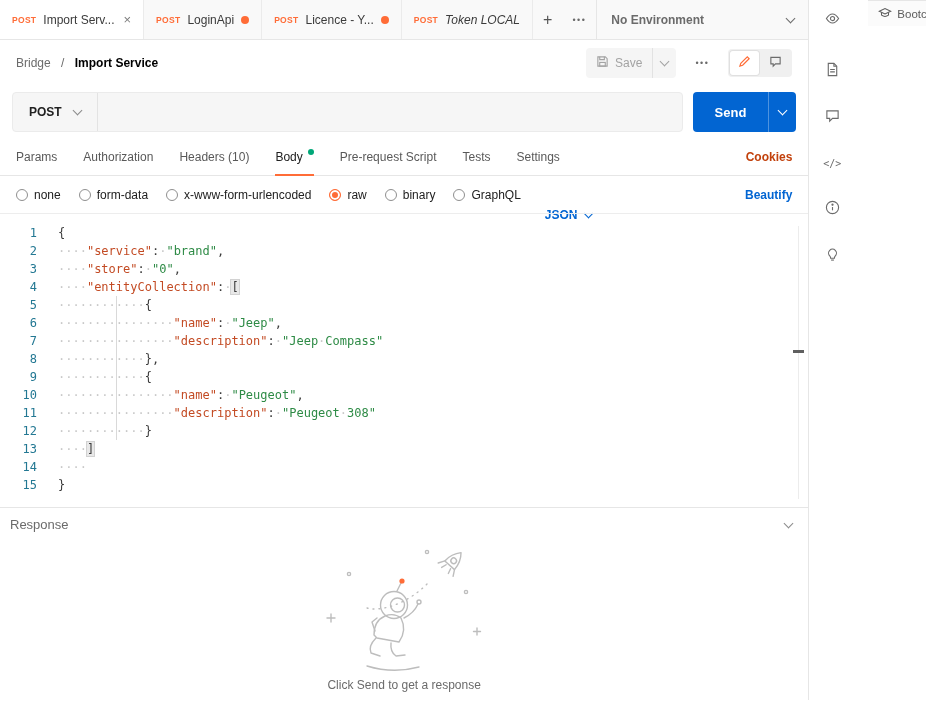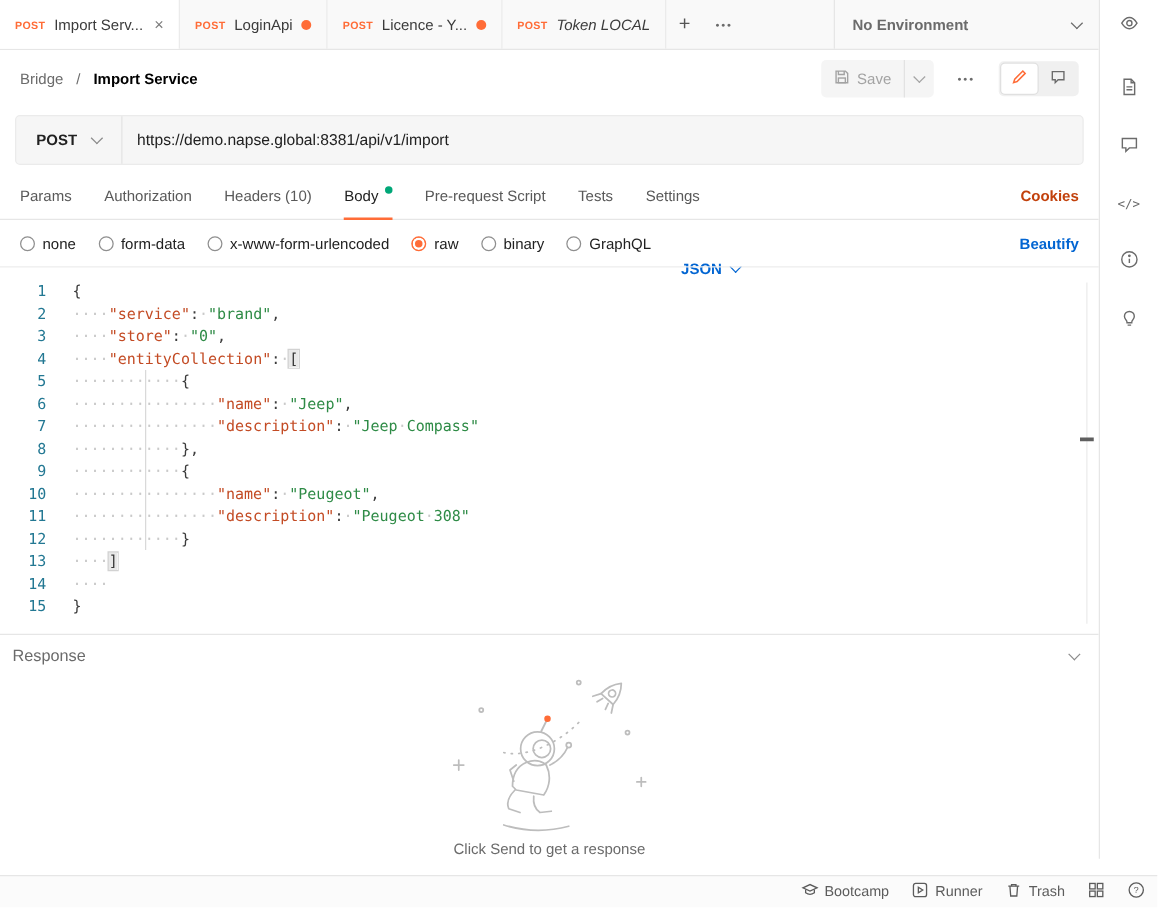--- a/index.html
+++ b/index.html
@@ -1,18 +1,18 @@
 <!DOCTYPE html>
 <html><head>
 <meta charset="utf-8">
 <style>
   * { margin:0; padding:0; box-sizing:border-box; }
   html,body { width:926px; height:726px; overflow:hidden; background:#fff;
     font-family:"Liberation Sans", sans-serif; font-size:12px; color:#212121; }
-  .screen { width:926px; height:726px; display:flex; flex-direction:column;gap:13px; }
+  .screen { width:926px; height:726px; display:flex; flex-direction:row;gap:13px; }
   .app-row { display:flex; height:700px; }
   .main { flex:1; min-width:0; display:flex; flex-direction:column; background:#fff; }
 
   
   .tabbar { height:40px; display:flex; align-items:stretch; background:#f9f9f9; border-bottom:1px solid #e6e6e6; }
   .tab-strip { display:flex; align-items:stretch; }
   .tab { display:flex; align-items:center; gap:7px; padding:0 12px; border-right:1px solid #ebebeb; color:#3b3b3b; cursor:pointer; }
   .tab.active { background:#fff; }
   .tab-method { color:#ff6c37; font-size:8.5px; font-weight:700; letter-spacing:.3px; }
   .tab-label { white-space:nowrap; font-size:12px; }
@@ -174,21 +174,26 @@
           </div>
         </div>
       </div>
 
       <div class="url-row">
         <div class="url-field">
           <div class="method-select">
             <span>POST</span>
             <span class="chev dim"></span>
           </div>
-          <input class="url-input" readonly="" value="https://demo.napse.global:8381/api/v1/import" style="">
+        </div>
+        <div class="send-btn">
+          <span class="send-main">Send</span>
+          <span class="send-chev">
+              <span class="chev"></span>
+            </span>
         </div>
       </div>
 
       <div class="req-tabs">
 
       <div class="req-tab">
             <span>Params</span>
           </div>
           <div class="req-tab">
             <span>Authorization</span>

